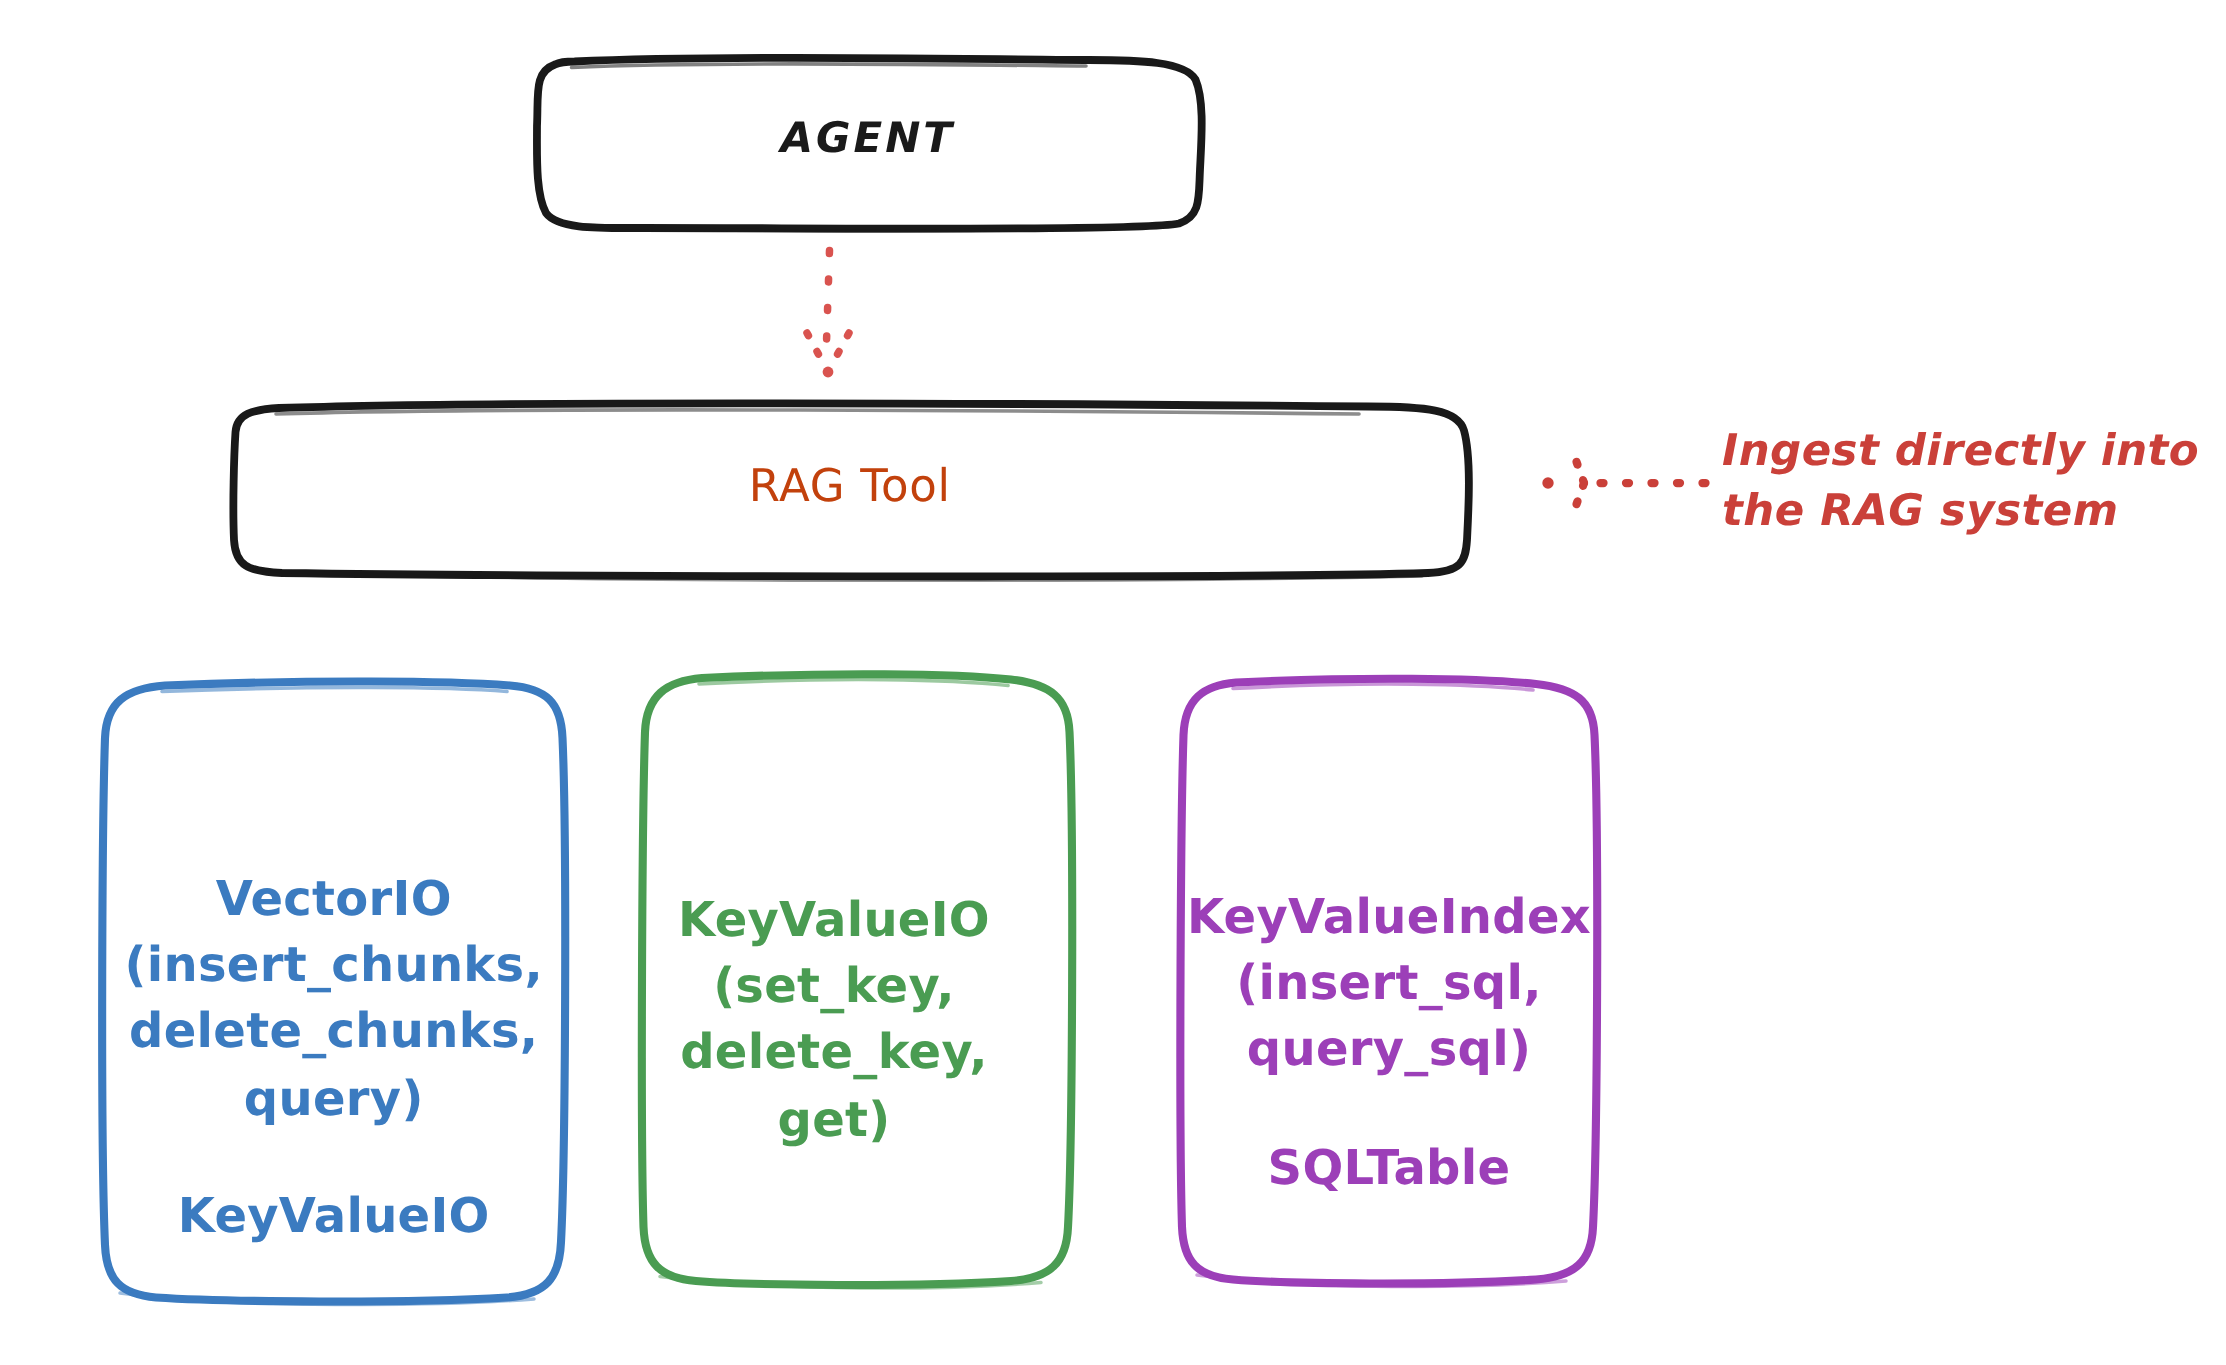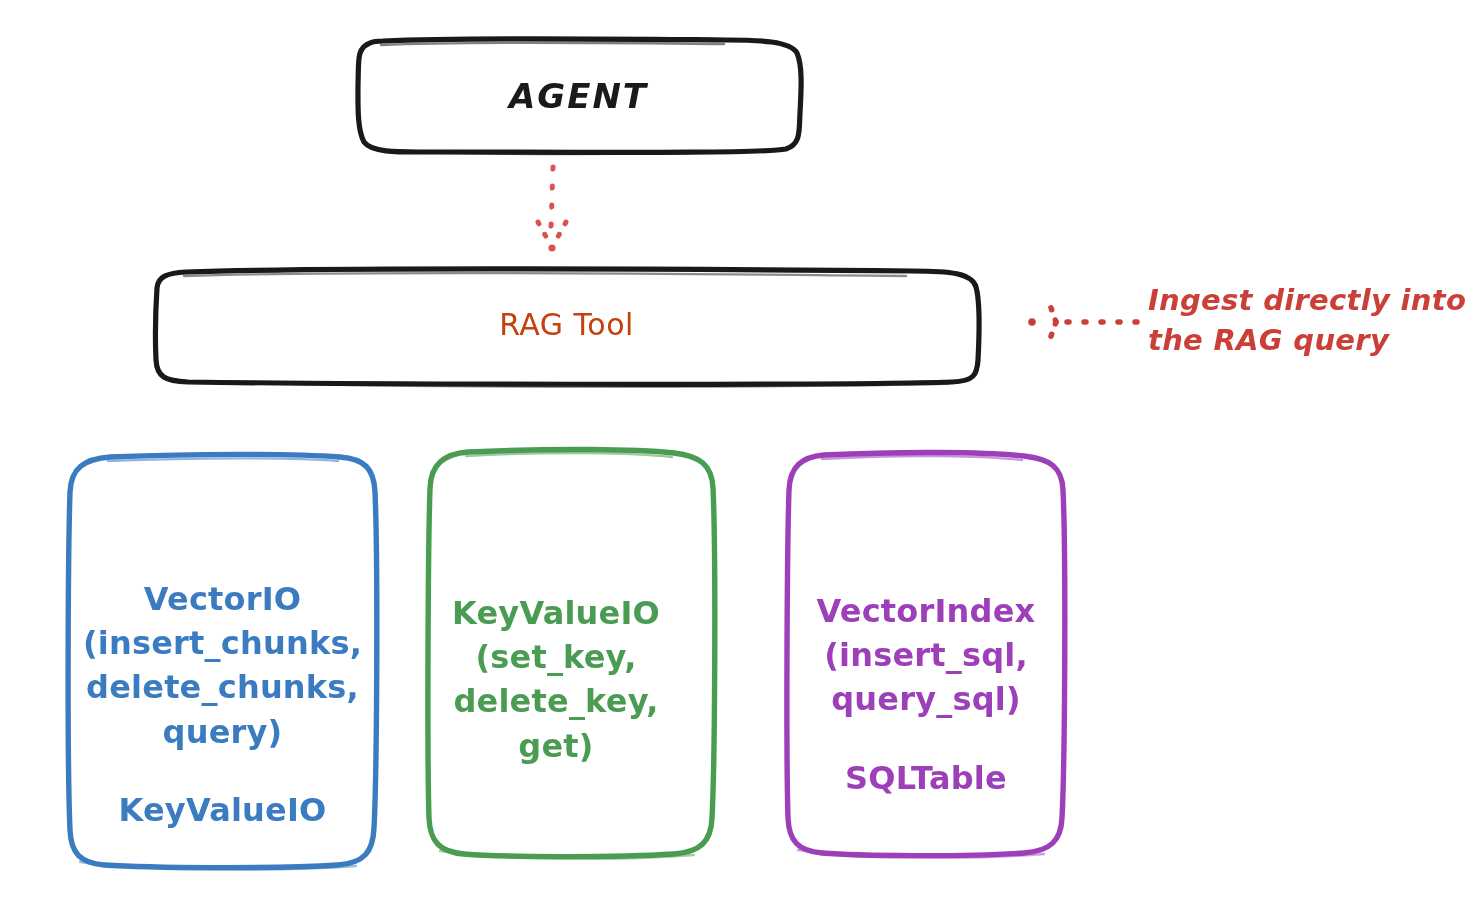--- a/index.html
+++ b/index.html
@@ -30,21 +30,21 @@
     line-height: 1.30;
     letter-spacing: 0.2px;
     user-select: none;
   }
 
   
   #agent-label {
     left: 357px;
     top: 74px;
     width: 443px;
-    font-size: 34px;
+    font-size: 28px;
     font-style: italic;
     font-weight: 600;
     color: #1a1a1a;
     letter-spacing: 2px;
     font-family: "DejaVu Sans", sans-serif;
   }
 
   
   #ragtool-label {
     left: 156px;
@@ -193,20 +193,20 @@
   <span class="card-sub">KeyValueIO</span>
 </div>
 
 <div class="node-label card-label" id="keyvalue-label">
   <span>KeyValueIO
 (set_key,
 delete_key, get)</span>
 </div>
 
 <div class="node-label card-label" id="relational-label">
-  <span>VectorIndex
+  <span>KeyValueIndex
 (insert_sql,
 query_sql)</span>
   <span class="card-sub">SQLTable</span>
 </div>
 
 <div id="ingest-note">Ingest directly into
-the RAG query</div>
+the RAG system</div>
 
 </body></html>

